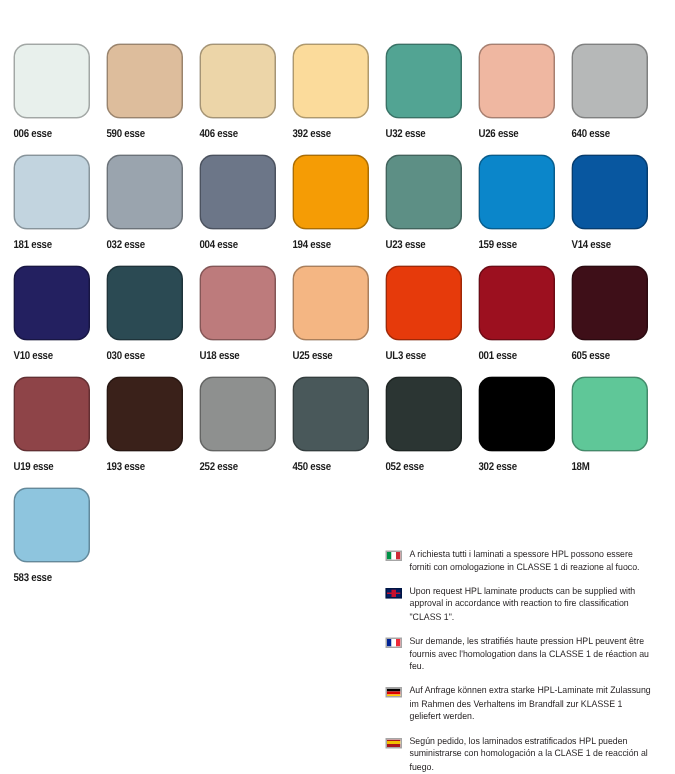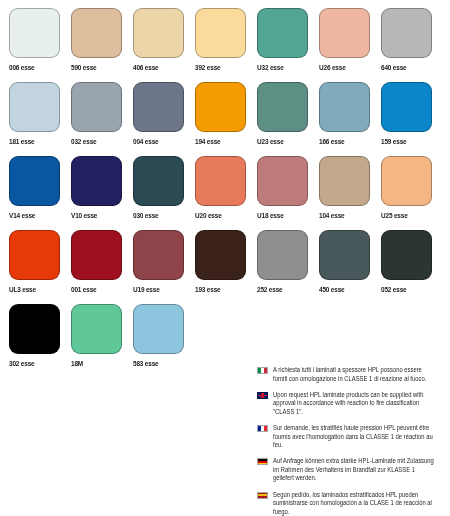--- a/index.html
+++ b/index.html
@@ -19,21 +19,21 @@
     position: relative;
     width: 450px;
     height: 516px;
     background: #ffffff;
   }
 
   
   .swatch-grid {
     position: absolute;
     left: 9px;
-    top: 8px;
+    top: 29px;
     width: 436px;
     display: flex;
     flex-wrap: wrap;
     gap: 0px;
   }
 
   .swatch-cell {
     width: 62px;
     height: 74px;
     margin-right: 0px;
@@ -156,62 +156,54 @@
       </div>
       <div class="swatch-cell">
         <div class="swatch-chip" style="background: rgb(245, 156, 5);"></div>
         <div class="swatch-label">194 esse</div>
       </div>
       <div class="swatch-cell">
         <div class="swatch-chip" style="background: rgb(93, 143, 133);"></div>
         <div class="swatch-label">U23 esse</div>
       </div>
       <div class="swatch-cell">
-        <div class="swatch-chip" style="background: rgb(127, 171, 189);"></div>
-        <div class="swatch-label">166 esse</div>
-      </div>
-      <div class="swatch-cell">
         <div class="swatch-chip" style="background: rgb(11, 134, 202);"></div>
         <div class="swatch-label">159 esse</div>
       </div>
       <div class="swatch-cell">
         <div class="swatch-chip" style="background: rgb(8, 87, 160);"></div>
         <div class="swatch-label">V14 esse</div>
       </div>
       <div class="swatch-cell">
         <div class="swatch-chip" style="background: rgb(35, 32, 96);"></div>
         <div class="swatch-label">V10 esse</div>
       </div>
       <div class="swatch-cell">
         <div class="swatch-chip" style="background: rgb(43, 74, 83);"></div>
         <div class="swatch-label">030 esse</div>
       </div>
       <div class="swatch-cell">
-        <div class="swatch-chip" style="background: rgb(232, 122, 92);"></div>
-        <div class="swatch-label">U20 esse</div>
-      </div>
-      <div class="swatch-cell">
         <div class="swatch-chip" style="background: rgb(189, 123, 124);"></div>
         <div class="swatch-label">U18 esse</div>
       </div>
       <div class="swatch-cell">
-        <div class="swatch-chip" style="background: rgb(195, 168, 140);"></div>
-        <div class="swatch-label">104 esse</div>
-      </div>
-      <div class="swatch-cell">
         <div class="swatch-chip" style="background: rgb(244, 182, 131);"></div>
         <div class="swatch-label">U25 esse</div>
       </div>
       <div class="swatch-cell">
         <div class="swatch-chip" style="background: rgb(230, 58, 11);"></div>
         <div class="swatch-label">UL3 esse</div>
       </div>
       <div class="swatch-cell">
         <div class="swatch-chip" style="background: rgb(156, 16, 31);"></div>
         <div class="swatch-label">001 esse</div>
+      </div>
+      <div class="swatch-cell">
+        <div class="swatch-chip" style="background: rgb(62, 15, 24);"></div>
+        <div class="swatch-label">605 esse</div>
       </div>
       <div class="swatch-cell">
         <div class="swatch-chip" style="background: rgb(142, 68, 72);"></div>
         <div class="swatch-label">U19 esse</div>
       </div>
       <div class="swatch-cell">
         <div class="swatch-chip" style="background: rgb(58, 33, 26);"></div>
         <div class="swatch-label">193 esse</div>
       </div>
       <div class="swatch-cell">

